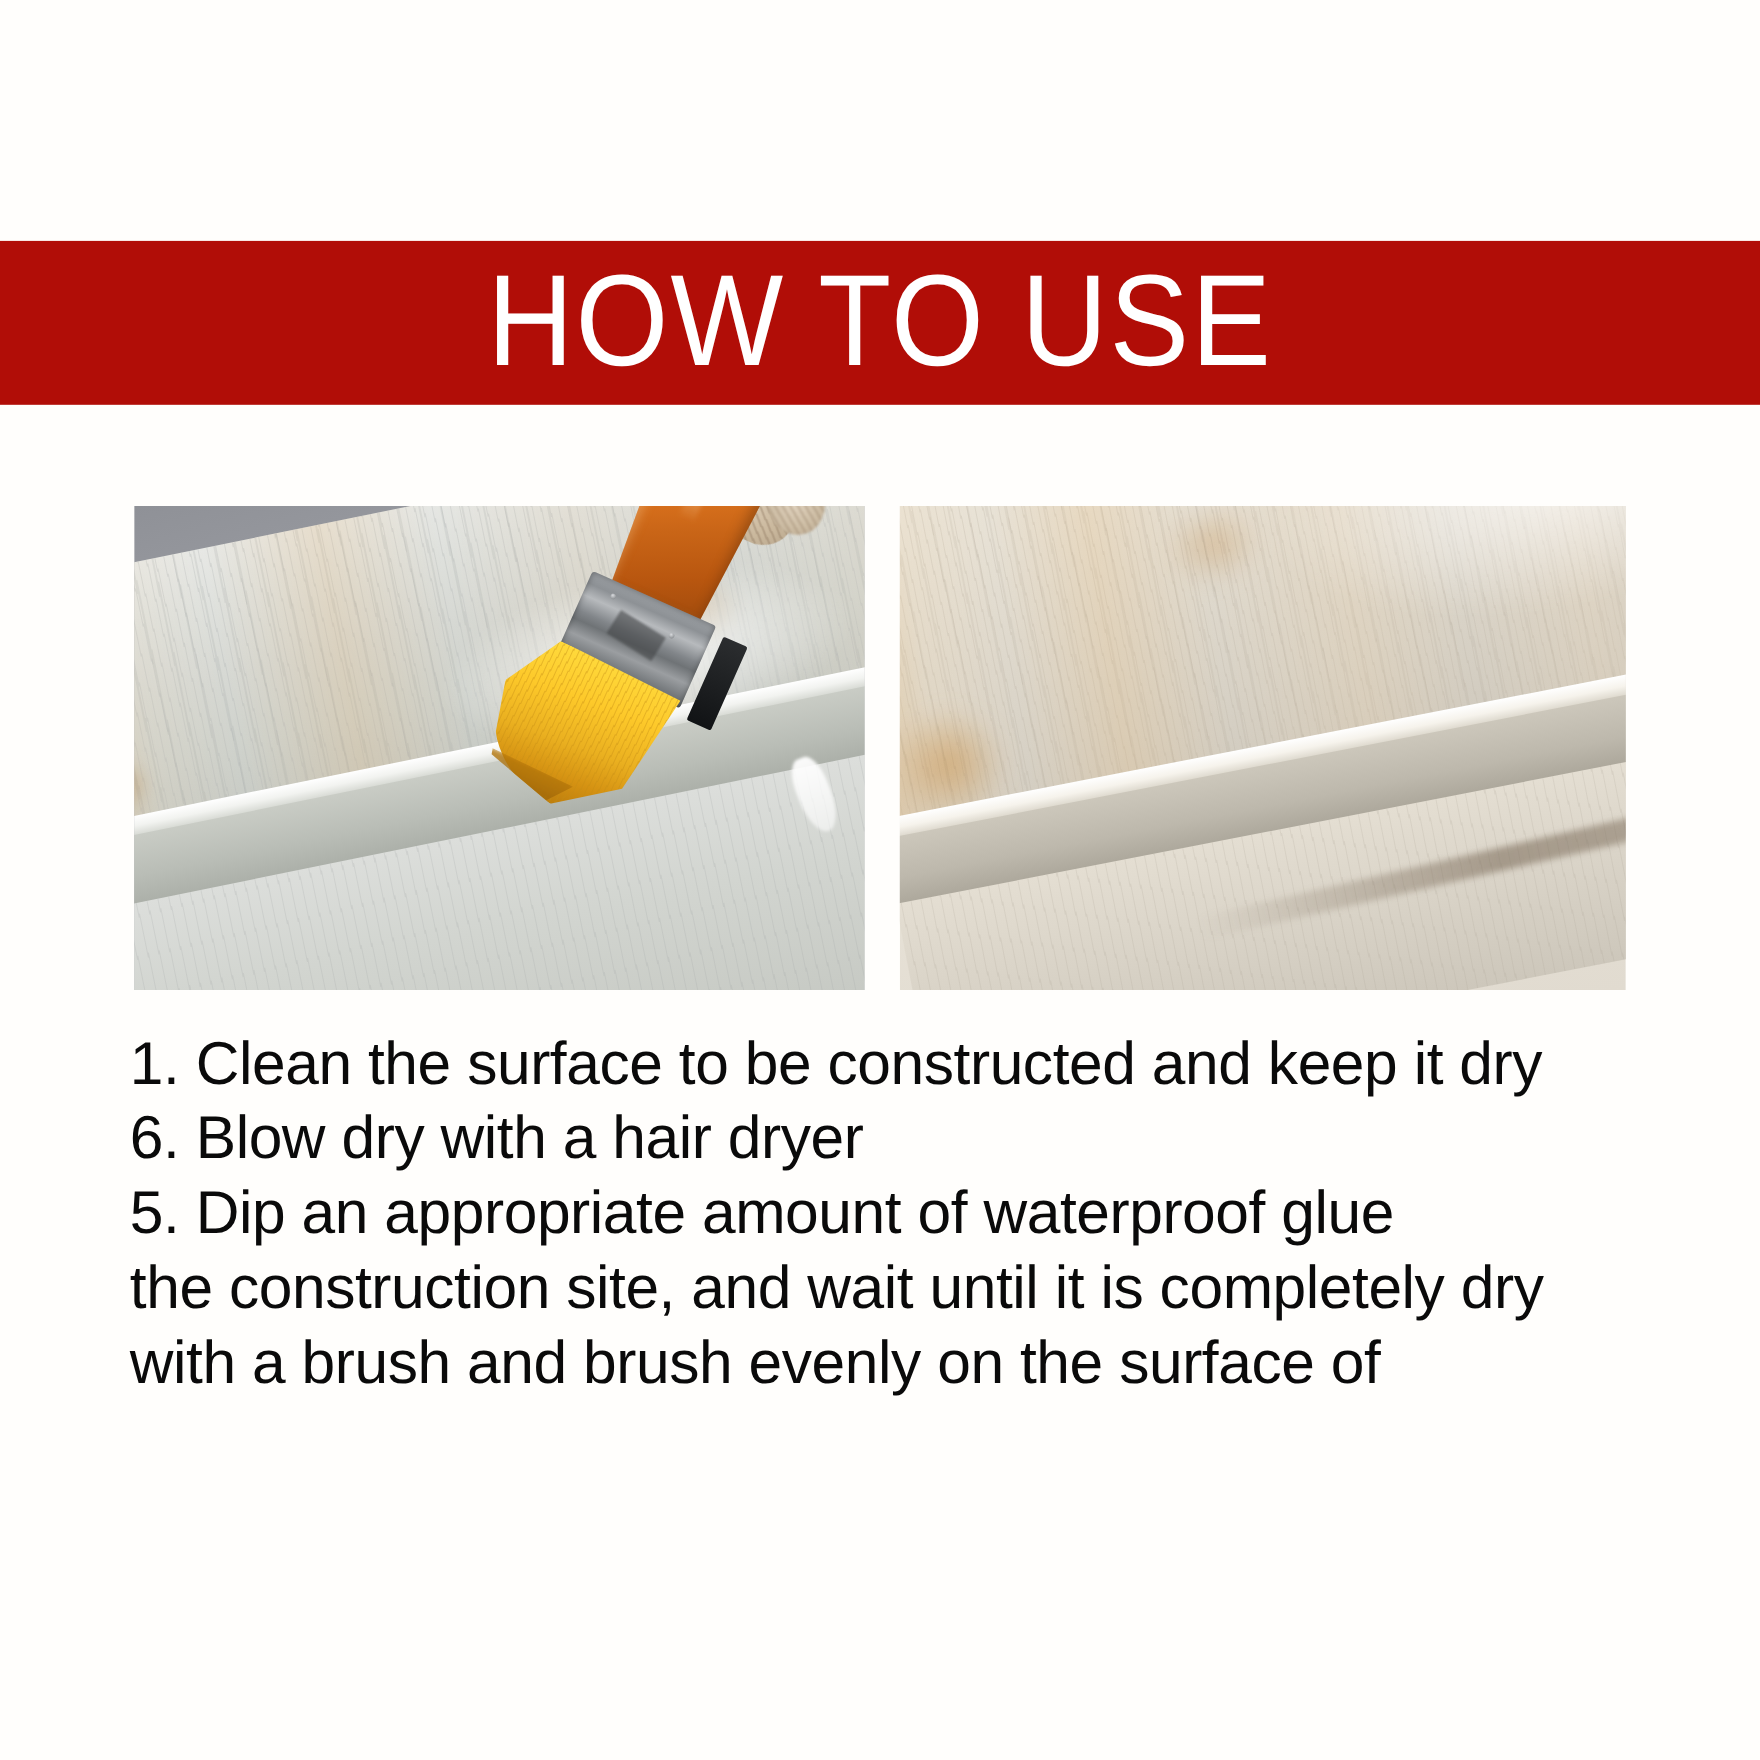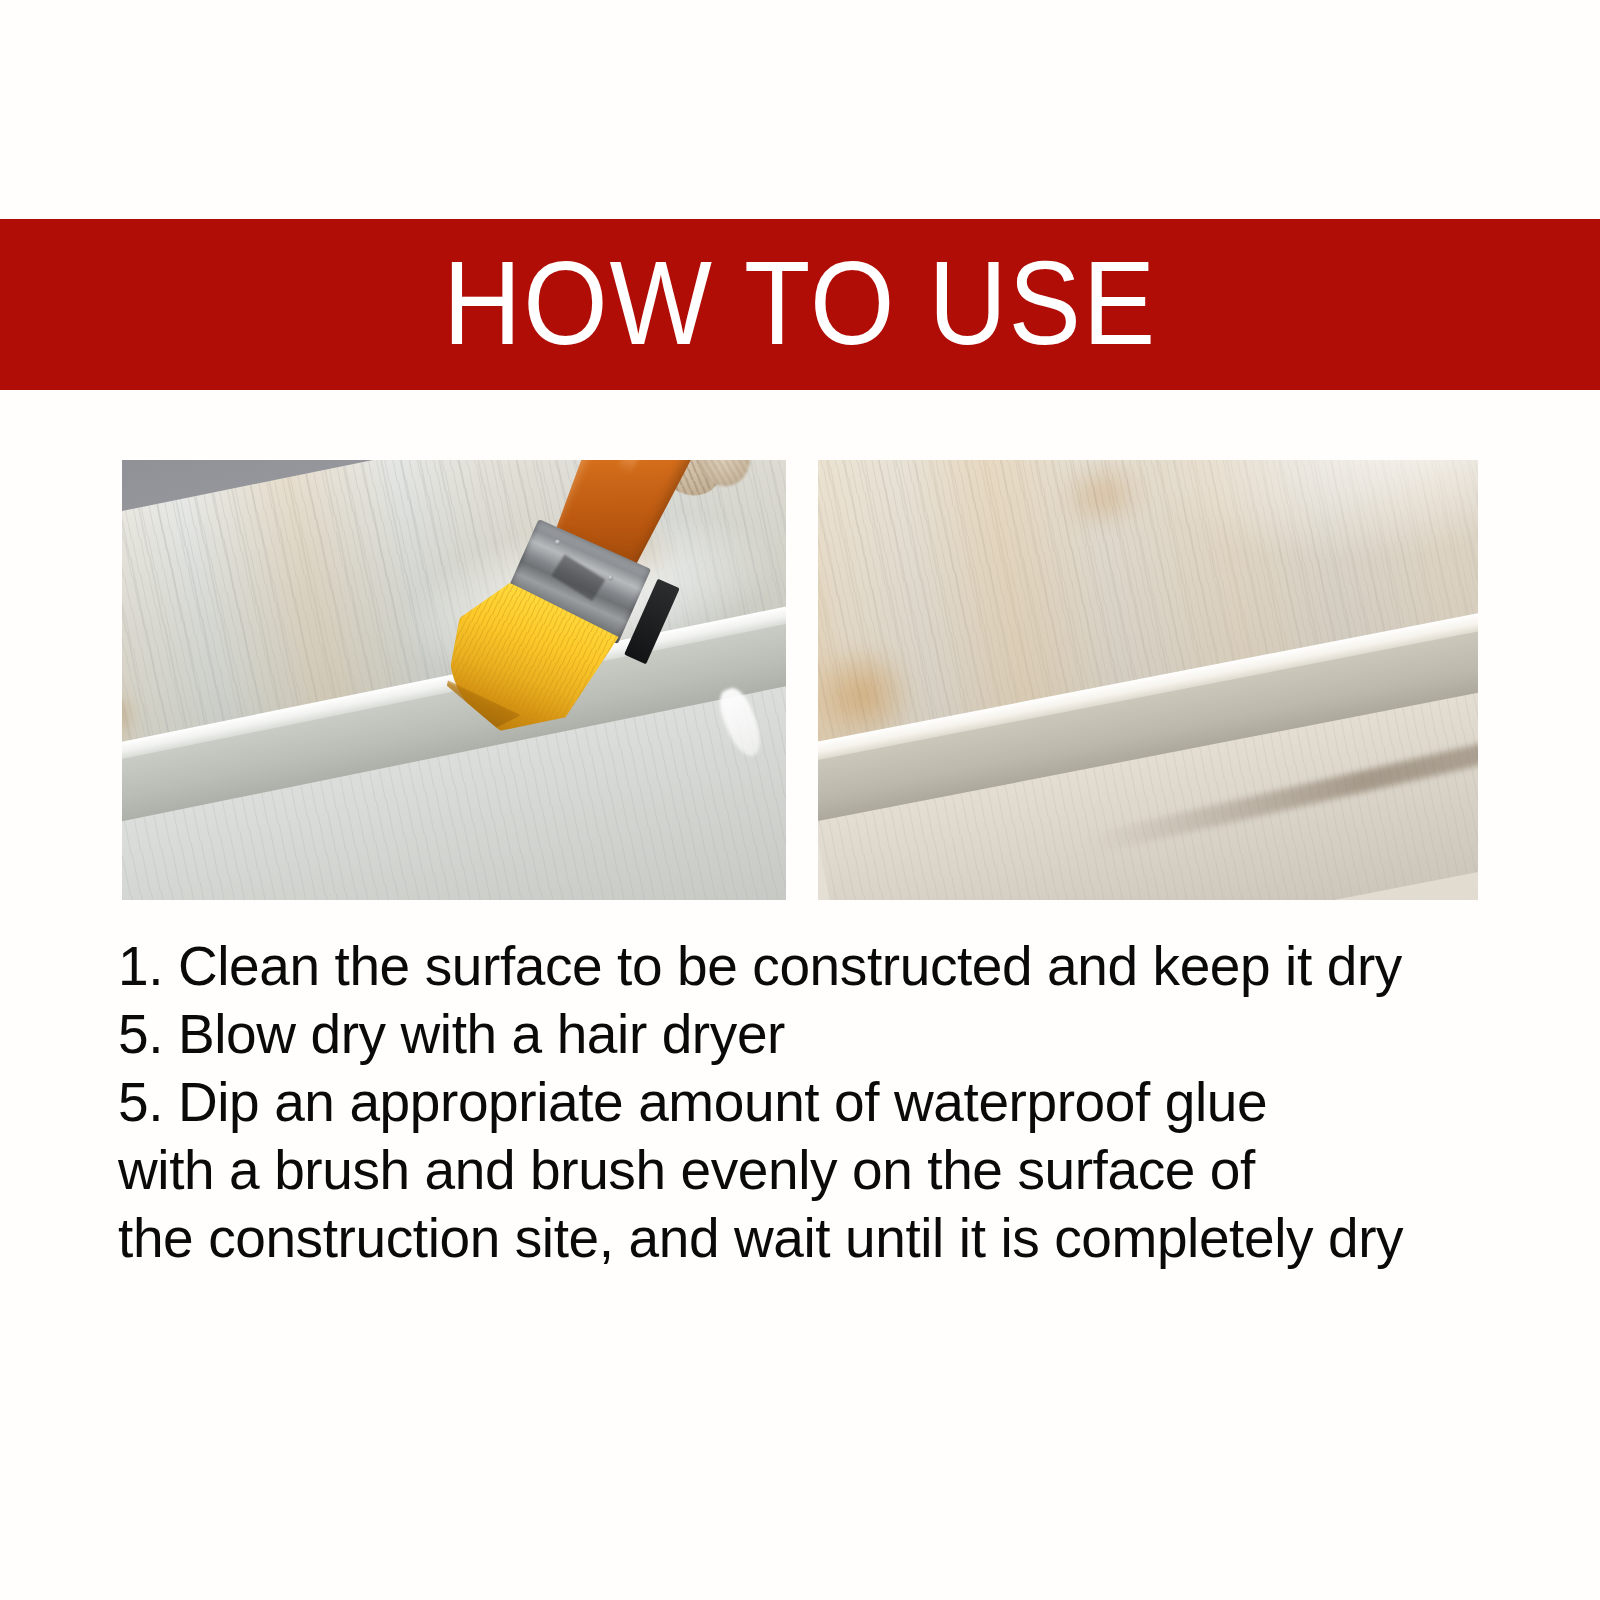--- a/index.html
+++ b/index.html
@@ -14,21 +14,21 @@
     overflow: hidden;
     position: relative;
   }
 
   
   #banner {
     position: absolute;
     left: 0;
     top: 219px;
     width: 1600px;
-    height: 171px;
+    height: 149px;
     background: #b10d07;
     display: flex;
     align-items: center;
     justify-content: center;
   }
   #banner-title {
     color: #ffffff;
     font-family: "Liberation Sans Narrow", "Liberation Sans", sans-serif;
     font-size: 118px;
     font-weight: 400;
@@ -438,17 +438,17 @@
         <div class="r-lower"></div>
         <div class="r-shadowline"></div>
       </div>
     </div>
   </div>
 
 </div>
 
 <div id="instructions">
   <div class="line">1. Clean the surface to be constructed and keep it dry</div>
-  <div class="line">5. Blow dry with a hair dryer</div>
+  <div class="line">6. Blow dry with a hair dryer</div>
   <div class="line">5. Dip an appropriate amount of waterproof glue</div>
+  <div class="line">the construction site, and wait until it is completely dry</div>
   <div class="line">with a brush and brush evenly on the surface of</div>
-  <div class="line">the construction site, and wait until it is completely dry</div>
 </div>
 
 </body></html>

